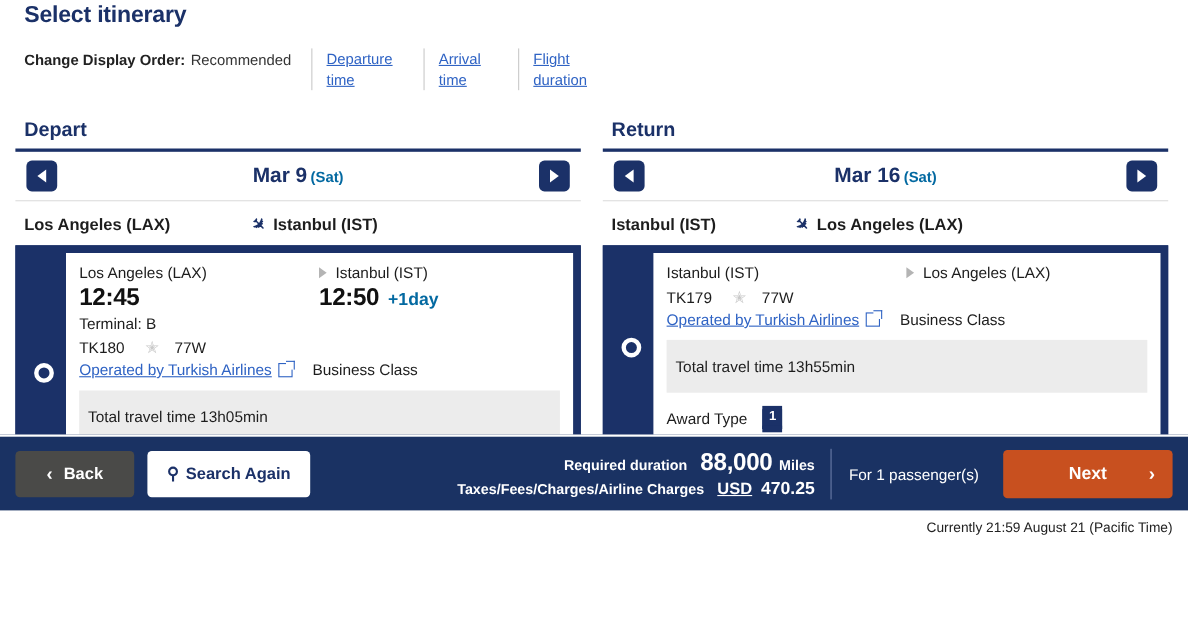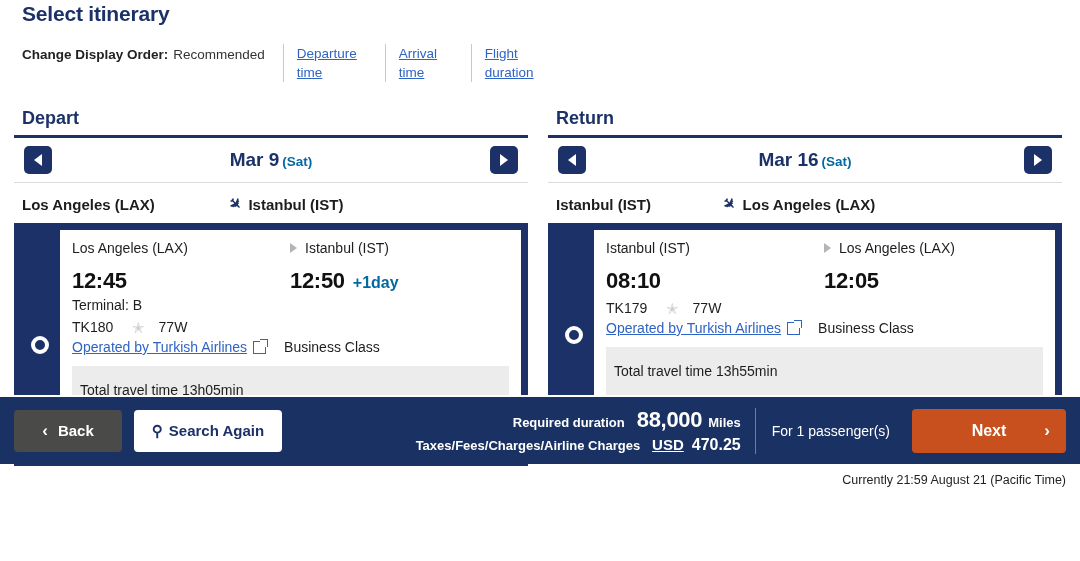--- a/index.html
+++ b/index.html
@@ -91,21 +91,21 @@
   .card .inner{
     background:#ffffff;padding:10px 12px 12px 12px;
   }
   .cityrow{display:flex;align-items:center;font-size:14px;color:#1d1d1d;}
   .cityrow .dep-city{width:218px;}
   .cityrow .arr-wrap{display:flex;align-items:center;}
   .gtri{
     width:0;height:0;border-top:5px solid transparent;border-bottom:5px solid transparent;
     border-left:7px solid #b4b4b4;margin-right:8px;
   }
-  .timerow{display:flex;align-items:baseline;margin-top:12px;}
+  .timerow{display:flex;align-items:baseline;margin-top:1px;}
   .time{font-size:22px;font-weight:bold;color:#111;letter-spacing:-0.3px;}
   .time.dep{width:218px;}
   .plusday{font-size:16px;font-weight:bold;color:#0369a1;margin-left:8px;}
   .terminal{font-size:14px;color:#1d1d1d;margin-top:3px;}
   .fltrow{display:flex;align-items:center;margin-top:6px;font-size:14px;color:#1d1d1d;}
   .fltno{min-width:52px;}
   .star{
     font-size:15px;color:#c9c9c9;margin:0 14px 0 8px;line-height:1;
   }
   .equip{}
@@ -289,25 +289,20 @@
     <div class="card">
       <div class="radio"></div>
       <div class="inner">
         <div class="cityrow">
           <span class="dep-city">Istanbul (IST)</span>
           <span class="arr-wrap">
             <span class="gtri"></span>
             <span>Los Angeles (LAX)</span>
           </span>
         </div>
-        <div class="timerow">
-          <span class="time dep">08:10</span>
-          <span class="time">12:05</span>
-          <span class="plusday"></span>
-        </div>
         <div class="fltrow">
           <span class="fltno">TK179</span>
           <span class="star">✭</span>
           <span class="equip">77W</span>
         </div>
         <div class="oprow">
           <a class="oplink">Operated by Turkish Airlines</a>
           <span class="extlink"></span>
           <span class="cabin">Business Class</span>
         </div>

